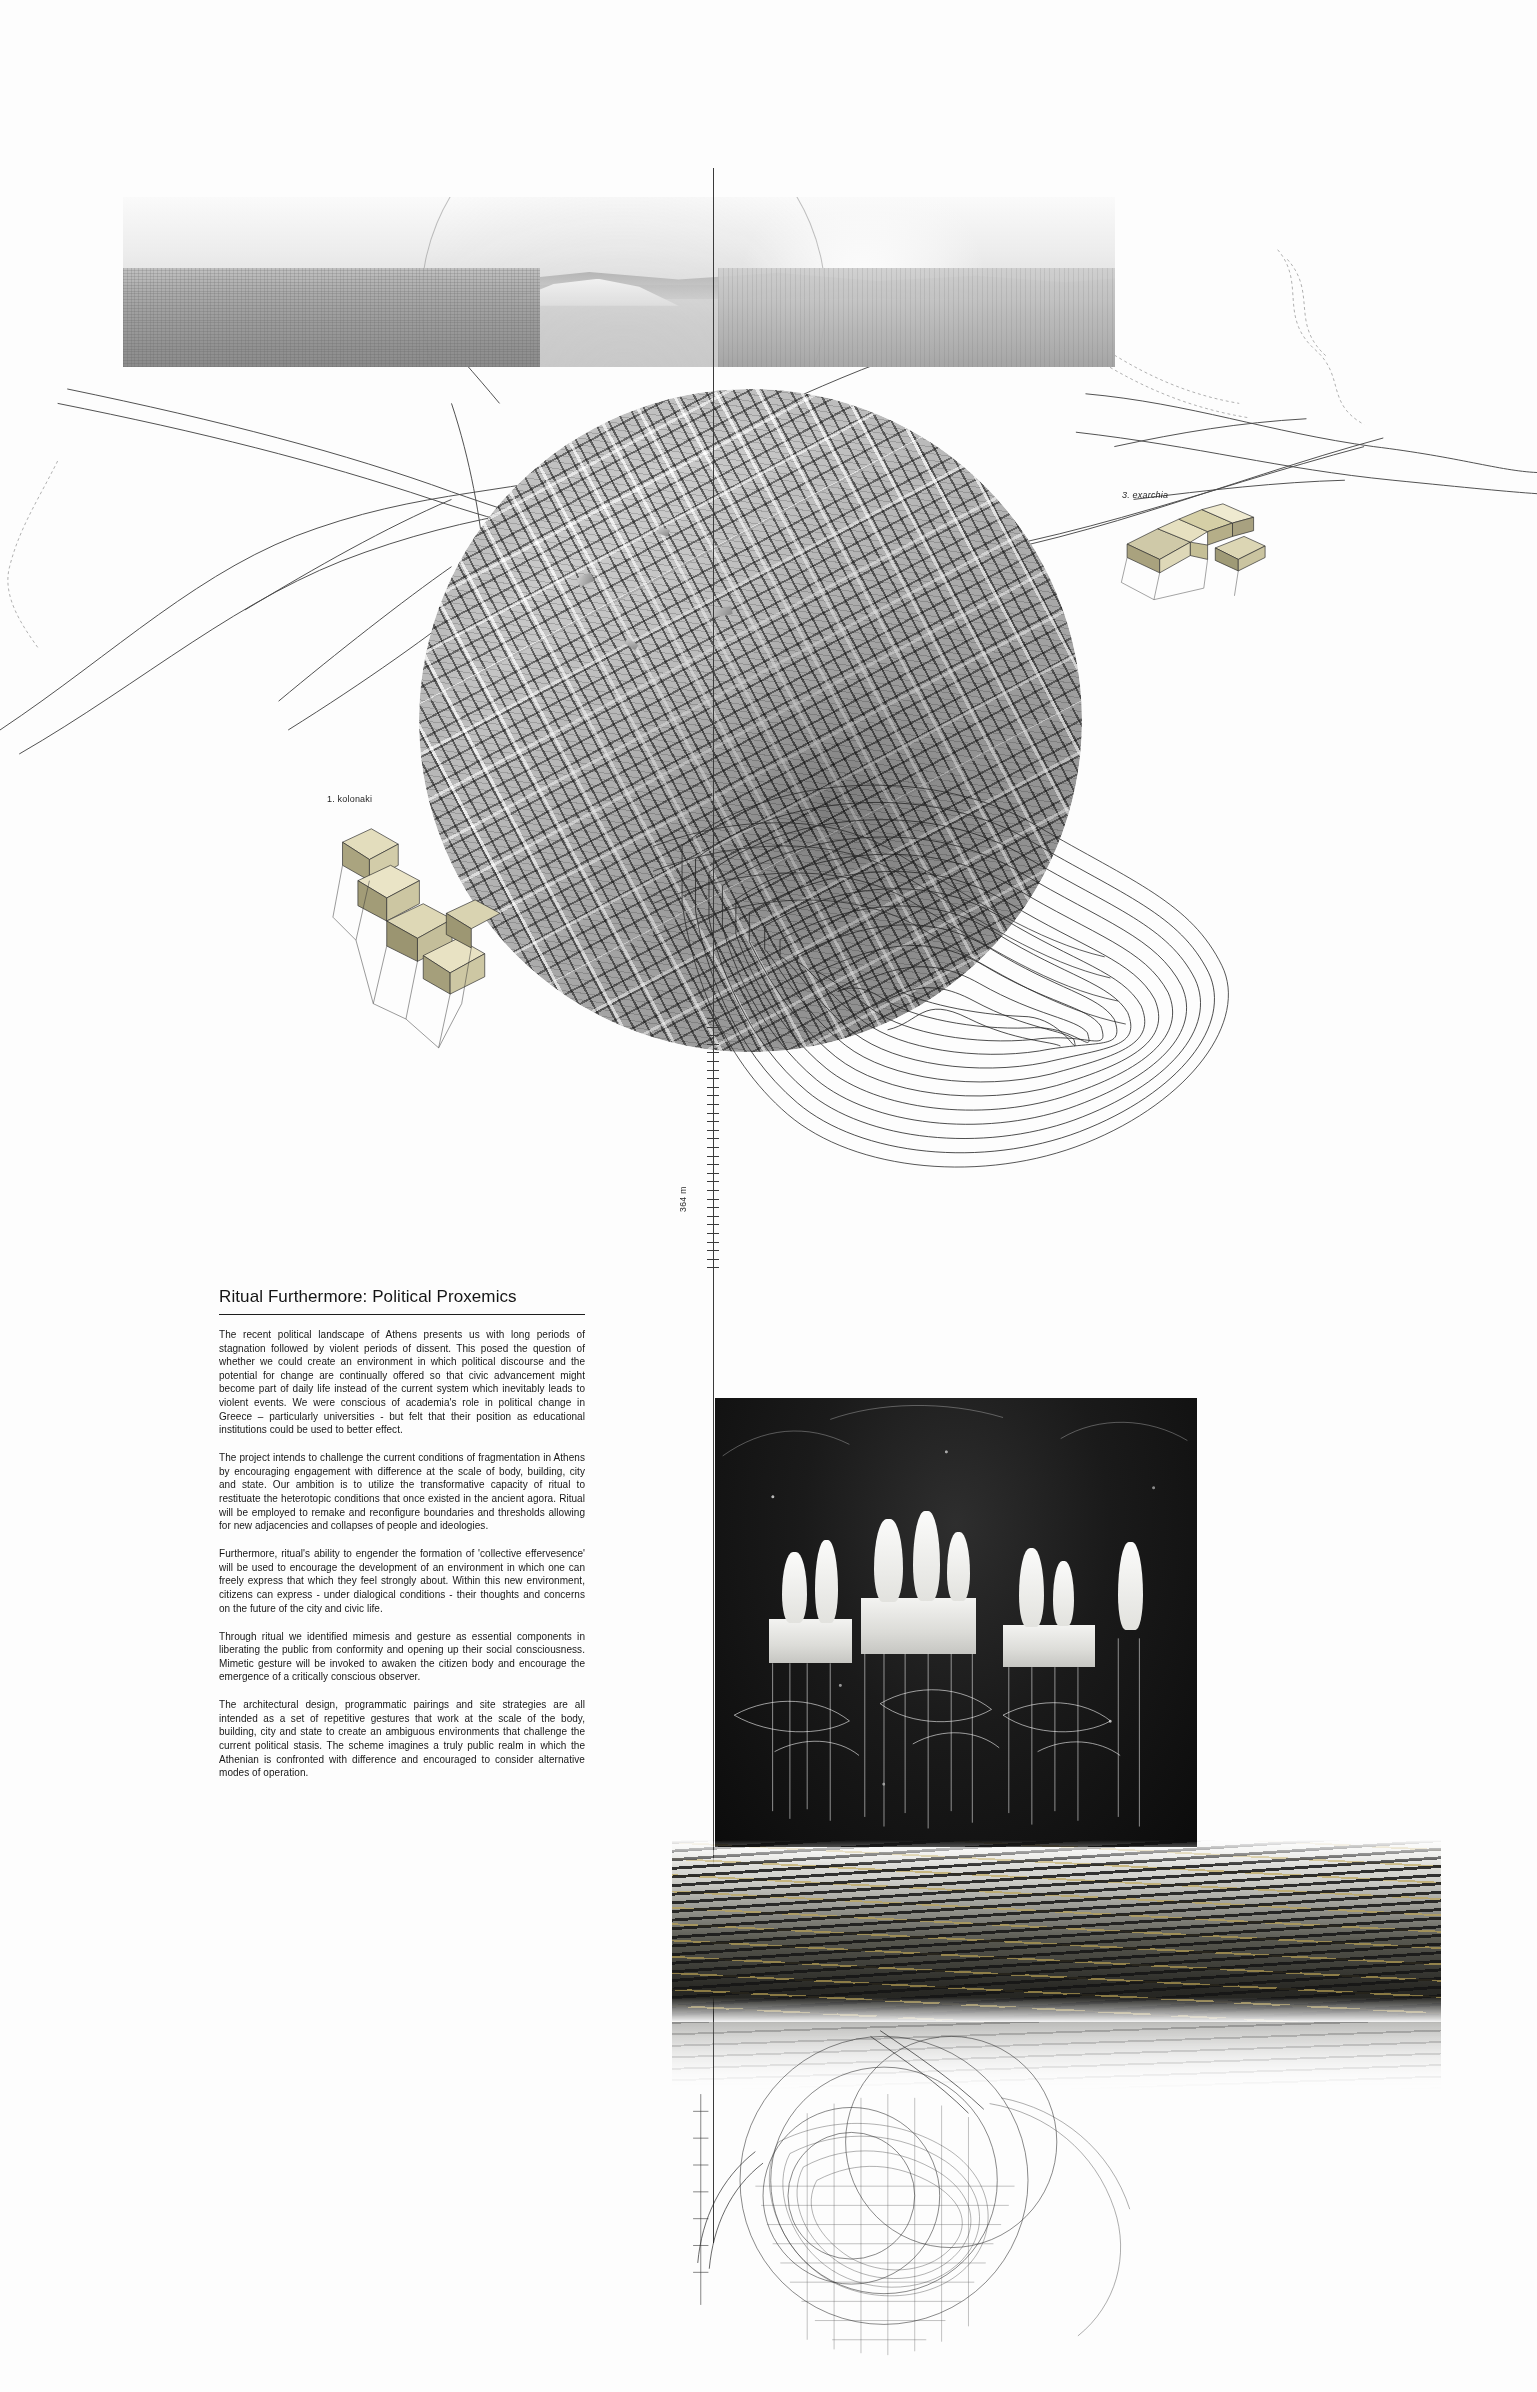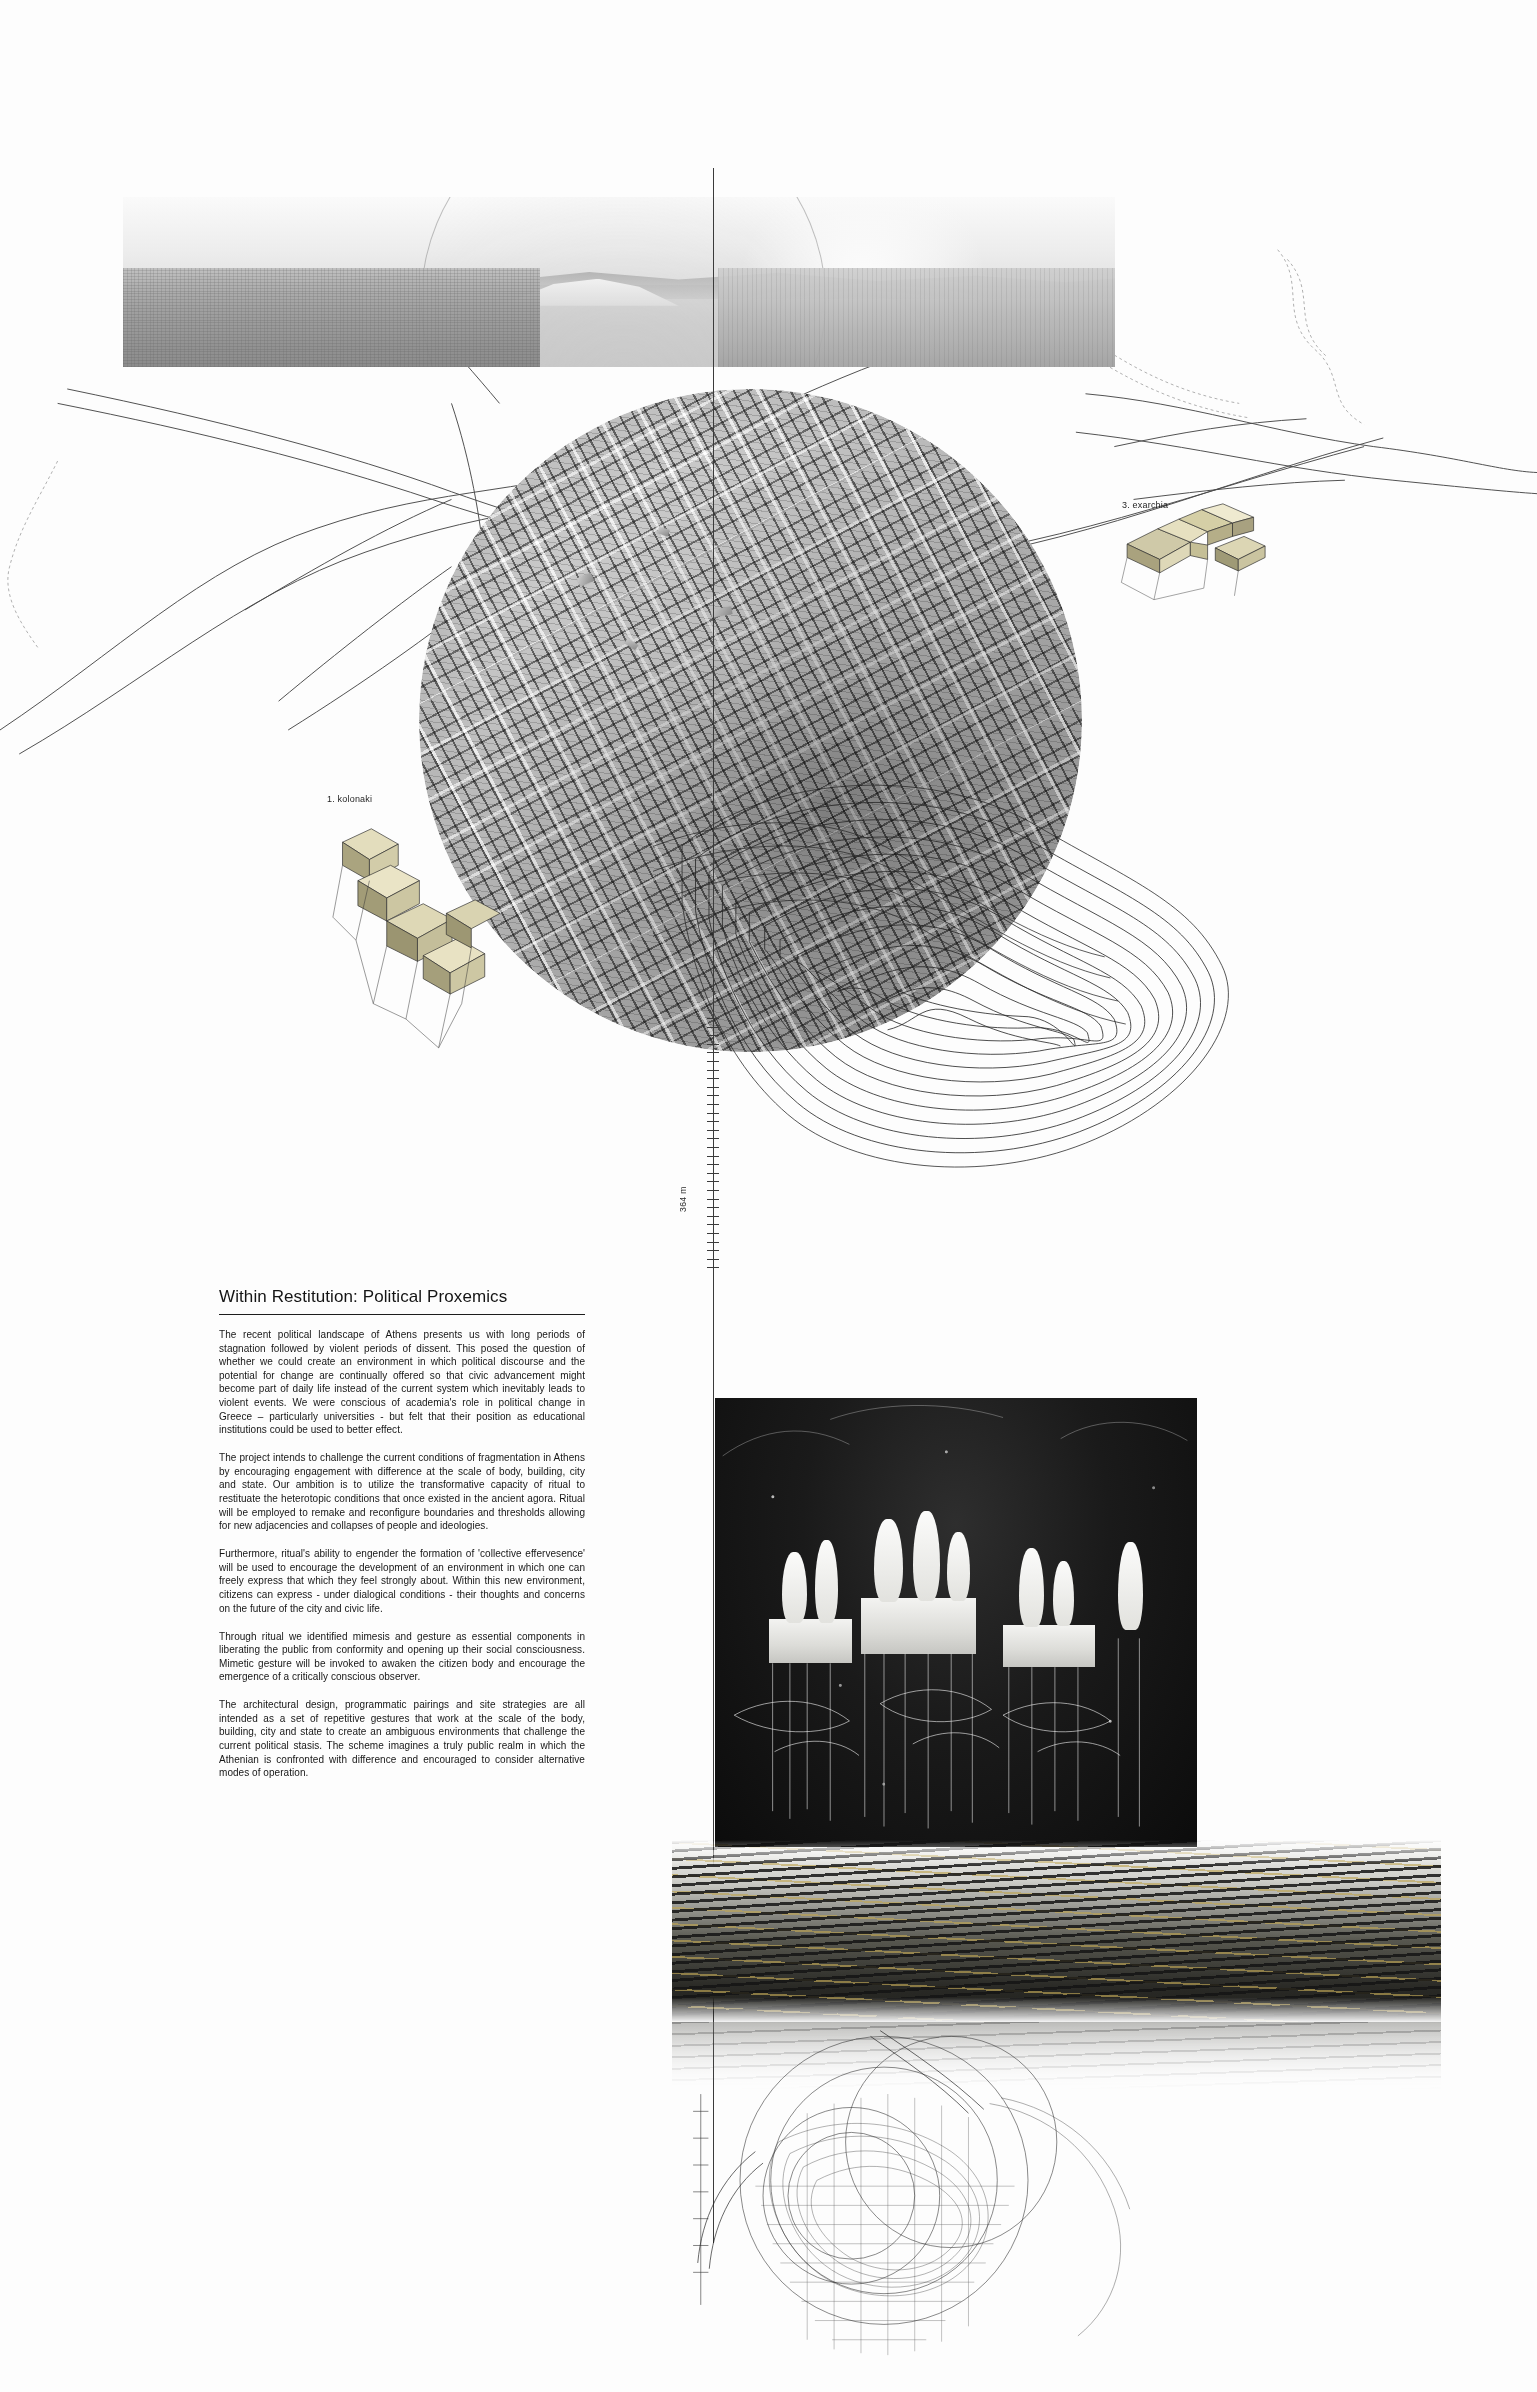--- a/index.html
+++ b/index.html
@@ -386,24 +386,24 @@
       <path d="M-50 176 C 56 112, 186 100, 268 148 C 350 196, 414 238, 484 252"></path>
       <path d="M-40 206 C 70 140, 196 128, 278 176 C 360 224, 422 262, 492 276"></path>
     </g>
   </svg>
 
   <div class="axis-line"></div>
   <div class="axis-ticks"></div>
   <div class="axis-label">364 m</div>
 
   <div class="plan-label" style="left:327px;top:794px;">1. kolonaki</div>
-  <div class="plan-label" style="left:1122px;top:500px;">3. exarchia</div>
+  <div class="plan-label" style="left:1122px;top:490px;font-style:italic;">3. exarchia</div>
 
   <div class="textblock">
-    <h1 class="title">Within Restitution: Political Proxemics</h1>
+    <h1 class="title">Ritual Furthermore: Political Proxemics</h1>
     <div class="title-rule"></div>
     <p class="para">The recent political landscape of Athens presents us with long periods of stagnation followed by violent periods of dissent. This posed the question of whether we could create an environment in which political discourse and the potential for change are continually offered so that civic advancement might become part of daily life instead of the current system which inevitably leads to violent events. We were conscious of academia's role in political change in Greece – particularly universities - but felt that their position as educational institutions could be used to better effect.</p>
     <p class="para">The project intends to challenge the current conditions of fragmentation in Athens by encouraging engagement with difference at the scale of body, building, city and state. Our ambition is to utilize the transformative capacity of ritual to restituate the heterotopic conditions that once existed in the ancient agora. Ritual will be employed to remake and reconfigure boundaries and thresholds allowing for new adjacencies and collapses of people and ideologies.</p>
     <p class="para">Furthermore, ritual's ability to engender the formation of 'collective effervesence' will be used to encourage the development of an environment in which one can freely express that which they feel strongly about. Within this new environment, citizens can express - under dialogical conditions - their thoughts and concerns on the future of the city and civic life.</p>
     <p class="para">Through ritual we identified mimesis and gesture as essential components in liberating the public from conformity and opening up their social consciousness. Mimetic gesture will be invoked to awaken the citizen body and encourage the emergence of a critically conscious observer.</p>
     <p class="para">The architectural design, programmatic pairings and site strategies are all intended as a set of repetitive gestures that work at the scale of the body, building, city and state to create an ambiguous environments that challenge the current political stasis. The scheme imagines a truly public realm in which the Athenian is confronted with difference and encouraged to consider alternative modes of operation.</p>
   </div>
 
   <div class="collage">
     <div class="collage-speck"></div>

